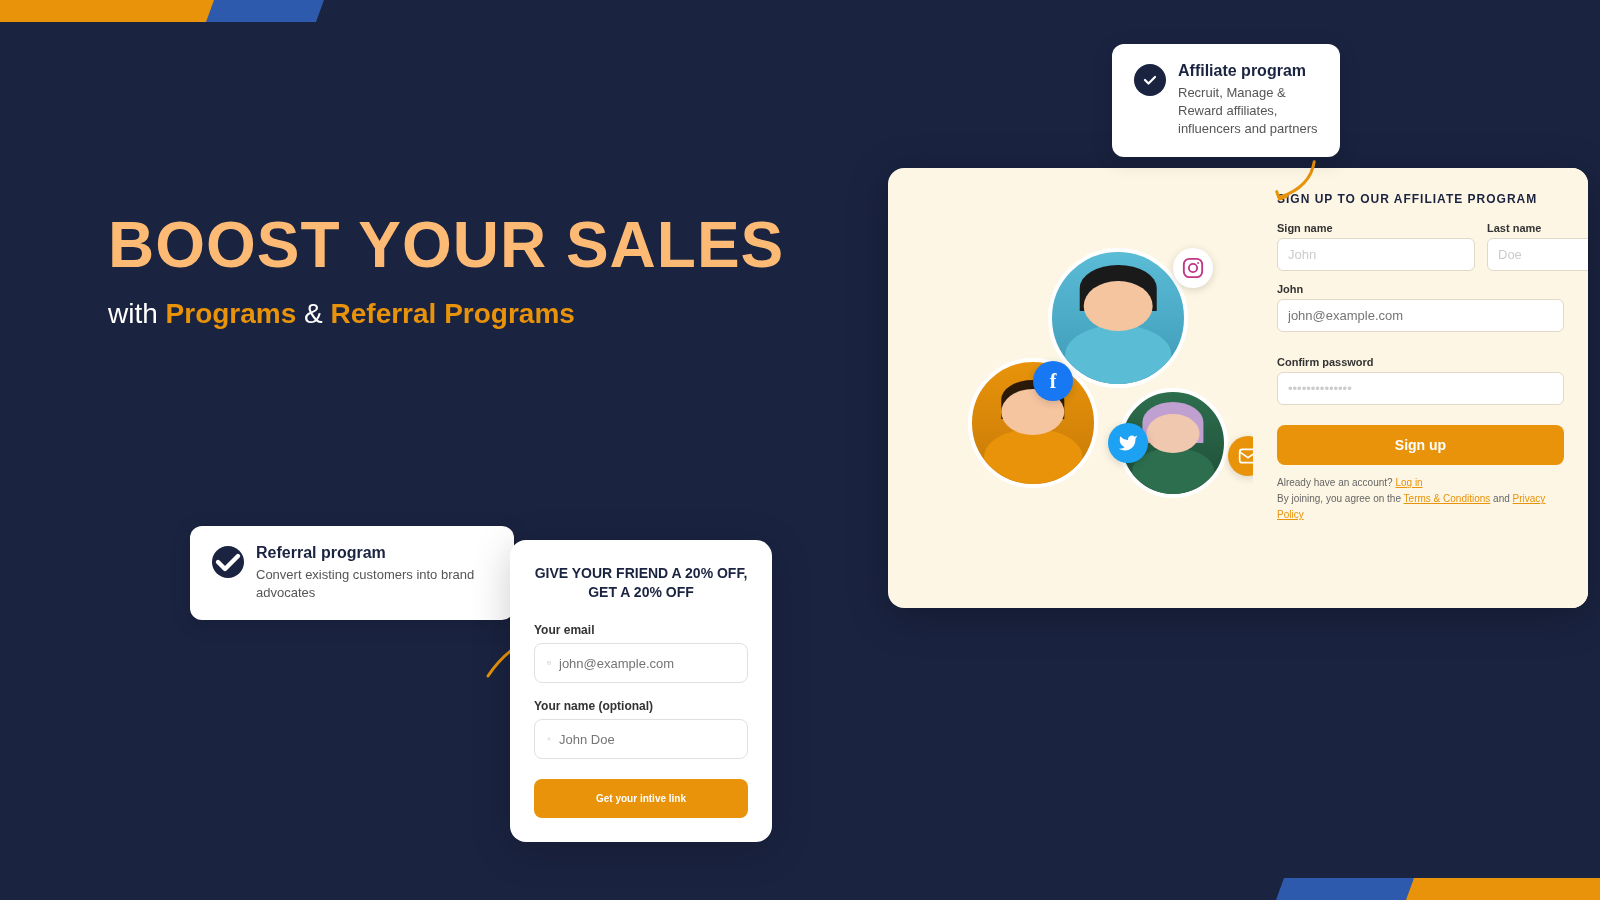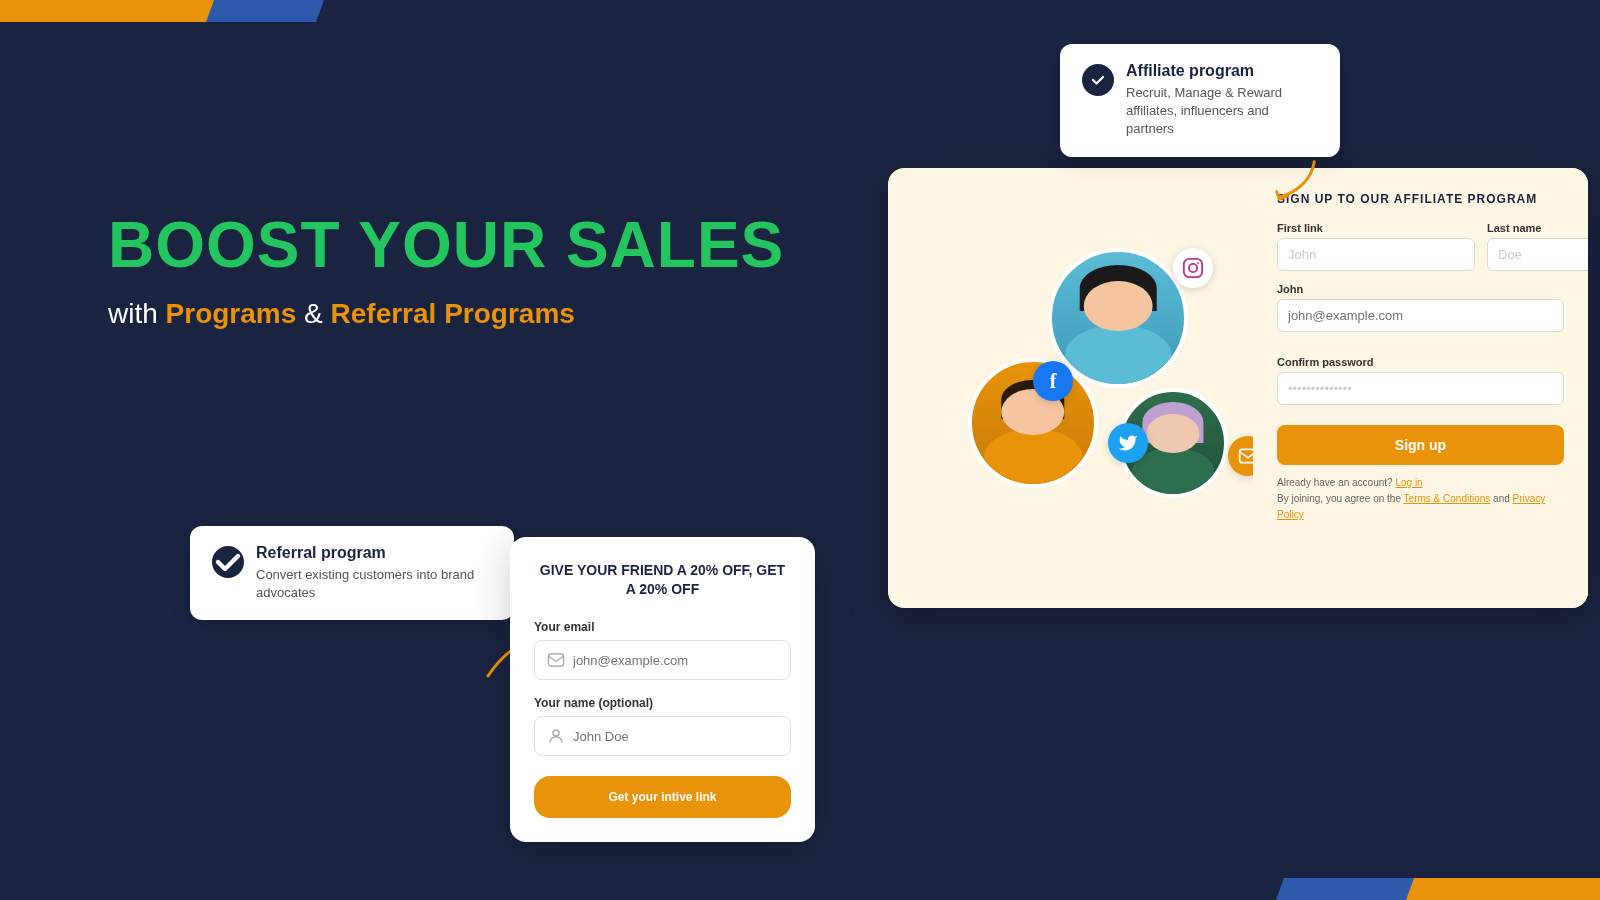--- a/index.html
+++ b/index.html
@@ -49,21 +49,21 @@
     
     .hero-text {
       position: absolute;
       left: 108px;
       top: 210px;
       z-index: 10;
     }
     .hero-title {
       font-size: 64px;
       font-weight: 900;
-      color: #22c55e;
+      color: #fdba74;
       line-height: 1.1;
       letter-spacing: 1px;
     }
     .hero-subtitle {
       margin-top: 18px;
       font-size: 28px;
       color: #ffffff;
       font-weight: 400;
     }
     .hero-subtitle .orange {
@@ -76,21 +76,21 @@
     }
 
     
     .affiliate-card {
       position: absolute;
       top: 44px;
       right: 260px;
       background: #ffffff;
       border-radius: 12px;
       padding: 18px 22px;
-      width: 280px;
+      width: 228px;
       box-shadow: 0 4px 20px rgba(0,0,0,0.15);
       z-index: 20;
       display: flex;
       align-items: flex-start;
       gap: 12px;
       justify-content: space-between;
     }
     .affiliate-card-check {
       width: 32px; height: 32px;
       background: #1a2340;
@@ -291,21 +291,21 @@
     .si-instagram { top: 80px; left: 285px; }
     .si-facebook { top: 193px; left: 145px; }
     .si-twitter { top: 255px; left: 220px; }
     .si-email { top: 268px; left: 340px; }
 
     
     .referral-widget {
       position: absolute;
       left: 510px;
       bottom: 58px;
-      width: 305px;
+      width: 262px;
       background: #fff;
       border-radius: 16px;
       padding: 24px;
       box-shadow: 0 8px 40px rgba(0,0,0,0.2);
       z-index: 25;
     }
     .referral-widget-title {
       font-size: 14px;
       font-weight: 800;
       color: #1a2340;
@@ -337,23 +337,23 @@
       font-size: 13px;
       color: #999;
       flex: 1;
       background: transparent;
     }
     .referral-cta-btn {
       width: 100%;
       background: #e8930a;
       color: #fff;
       border: none;
-      border-radius: 16px;
+      border-radius: 8px;
       padding: 14px;
-      font-size: 12px;
+      font-size: 10px;
       font-weight: 700;
       cursor: pointer;
       margin-top: 4px;
     }
 
     
     .person-man {
       background: linear-gradient(180deg, #5bbcd6 0%, #3d9ab8 100%);
     }
     .person-woman-orange {
@@ -503,21 +503,21 @@
     </div>
   </div>
 
   <div class="divider-line"></div>
 
   <div class="signup-form">
     <div class="signup-title">SIGN UP TO OUR AFFILIATE PROGRAM</div>
     
     <div class="form-row">
       <div class="form-group">
-        <label>First link</label>
+        <label>Sign name</label>
         <input class="form-input" type="text" placeholder="John" style="">
       </div>
       <div class="form-group">
         <label>Last name</label>
         <input class="form-input" type="text" placeholder="Doe" style="">
       </div>
     </div>
 
     <div class="form-group" style="margin-bottom:12px;">
       <label>John</label>

